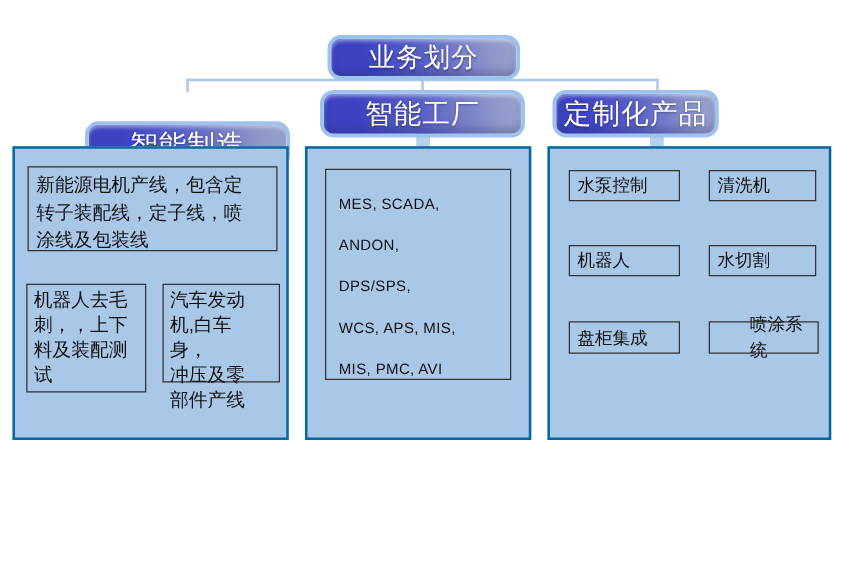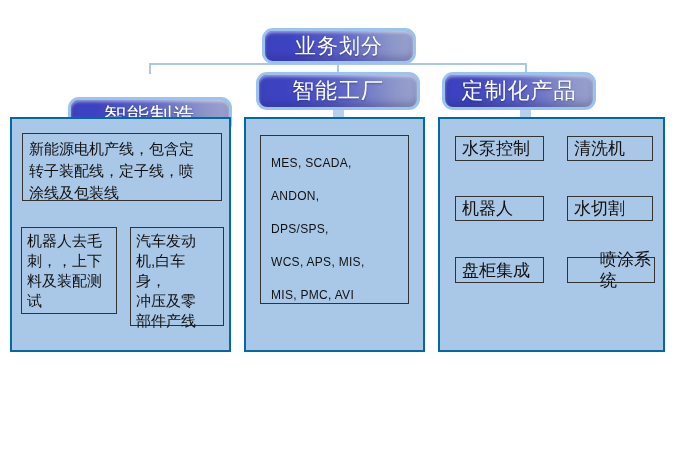--- a/index.html
+++ b/index.html
@@ -48,21 +48,21 @@
   .boxS{padding:3px 12px 3px 5px;line-height:20px;}
   .boxM{
     font-size:12px;
     line-height:33px;
     padding:11px 4px 0 10px;
     letter-spacing:.3px;
   }
   .item{
     display:flex;align-items:center;
     padding-left:6px;
-    font-size:17px;
+    font-size:14px;
   }
   
   .line{position:absolute;background:#a9c7ea;}
   .thick{position:absolute;background:#b7d0ec;}
 </style>
 </head>
 <body>
 
 <div class="canvas">
 
@@ -74,31 +74,31 @@
   <div class="line" style="left:525px;top:63px;width:2px;height:11px;"></div>
 
   <div class="thick" style="left:145px;top:106px;width:11px;height:13px;"></div>
   <div class="thick" style="left:333px;top:106px;width:11px;height:13px;"></div>
   <div class="thick" style="left:520px;top:106px;width:11px;height:13px;"></div>
 
   <div class="node root" style="left:262px;top:28px;width:154px;height:36px;">业务划分</div>
 
   <div class="node" style="left:68px;top:72px;width:164px;height:38px;margin-top:25px;">智能制造</div>
   <div class="node" style="left:256px;top:72px;width:164px;height:38px;">智能工厂</div>
-  <div class="node" style="left:442px;top:72px;width:154px;height:38px;">定制化产品</div>
+  <div class="node" style="left:442px;top:72px;width:133px;height:38px;">定制化产品</div>
 
   <div class="panel" style="left:10px;top:117px;width:221px;height:235px;">
     <div class="ibox pre boxA" style="left:10px;top:14px;width:200px;height:68px;">新能源电机产线，包含定
 转子装配线，定子线，喷
 涂线及包装线</div>
     <div class="ibox pre boxS" style="left:9px;top:108px;width:96px;height:87px;">机器人去毛
 刺，，上下
 料及装配测
 试</div>
-    <div class="ibox pre boxS" style="left:118px;top:108px;width:94px;height:99px;">汽车发动
+    <div class="ibox pre boxS" style="left:118px;top:108px;width:94px;height:79px;">汽车发动
 机,白车身，
 冲压及零
 部件产线</div>
   </div>
 
   <div class="panel" style="left:244px;top:117px;width:181px;height:235px;">
     <div class="ibox pre boxM" style="left:14px;top:16px;width:149px;height:169px;">MES, SCADA,
 ANDON,
 DPS/SPS,
 WCS, APS, MIS,

